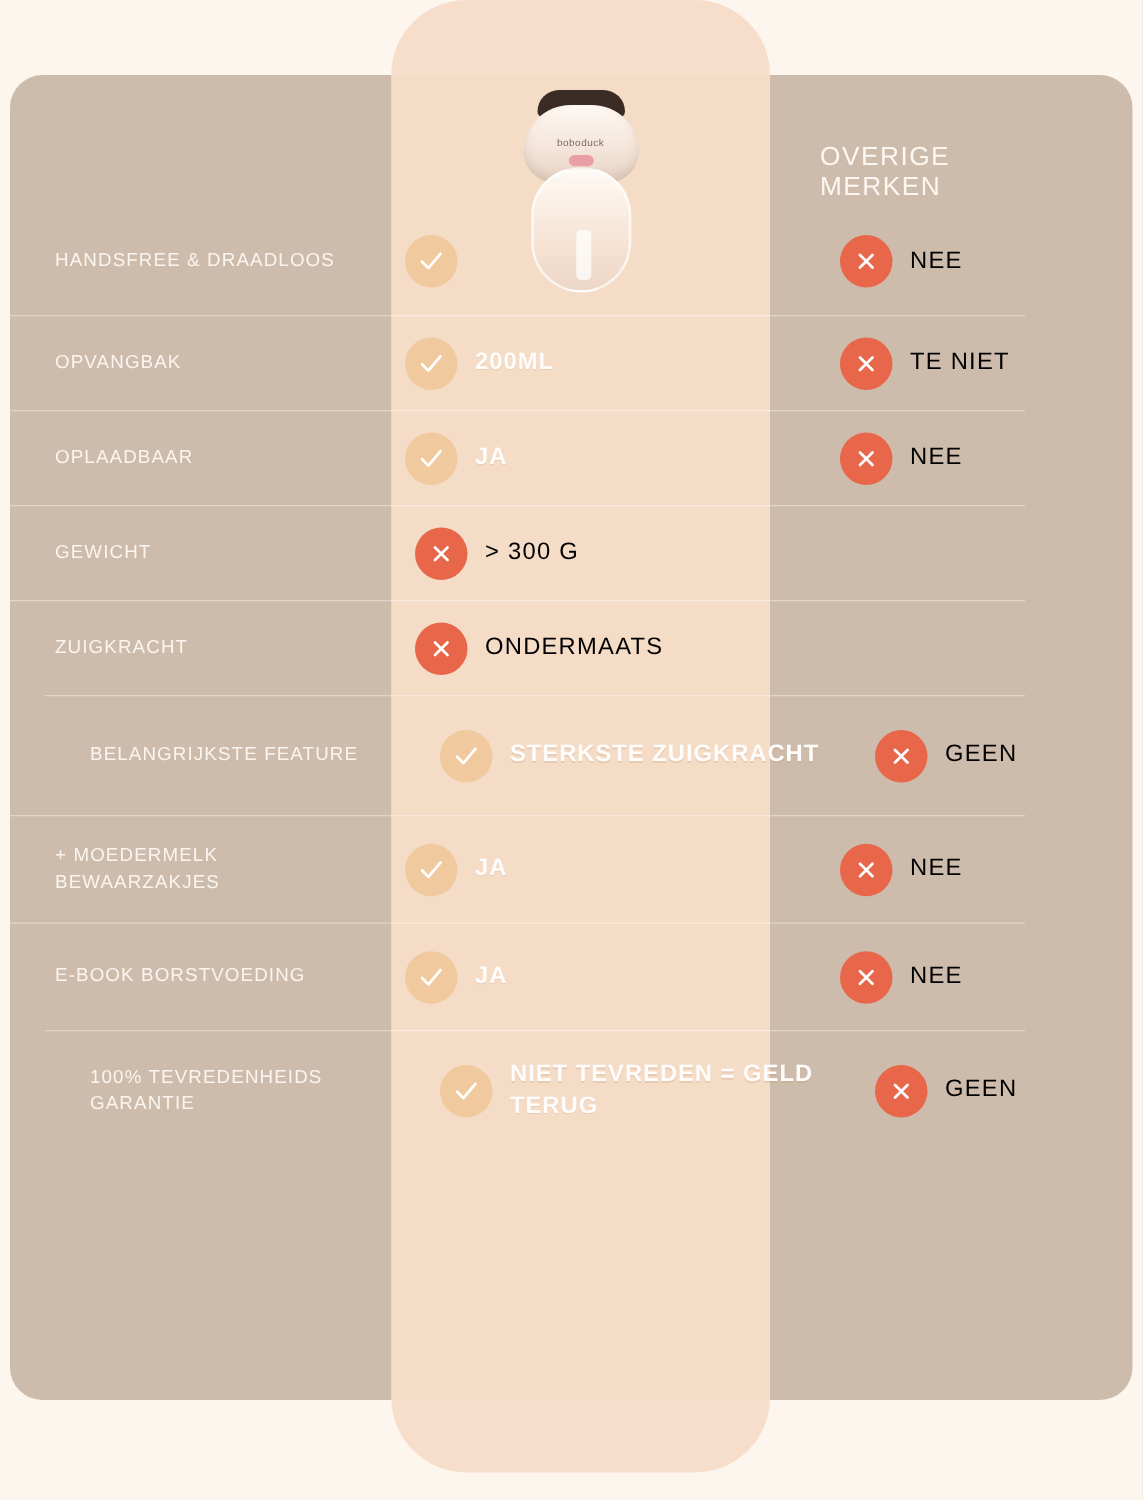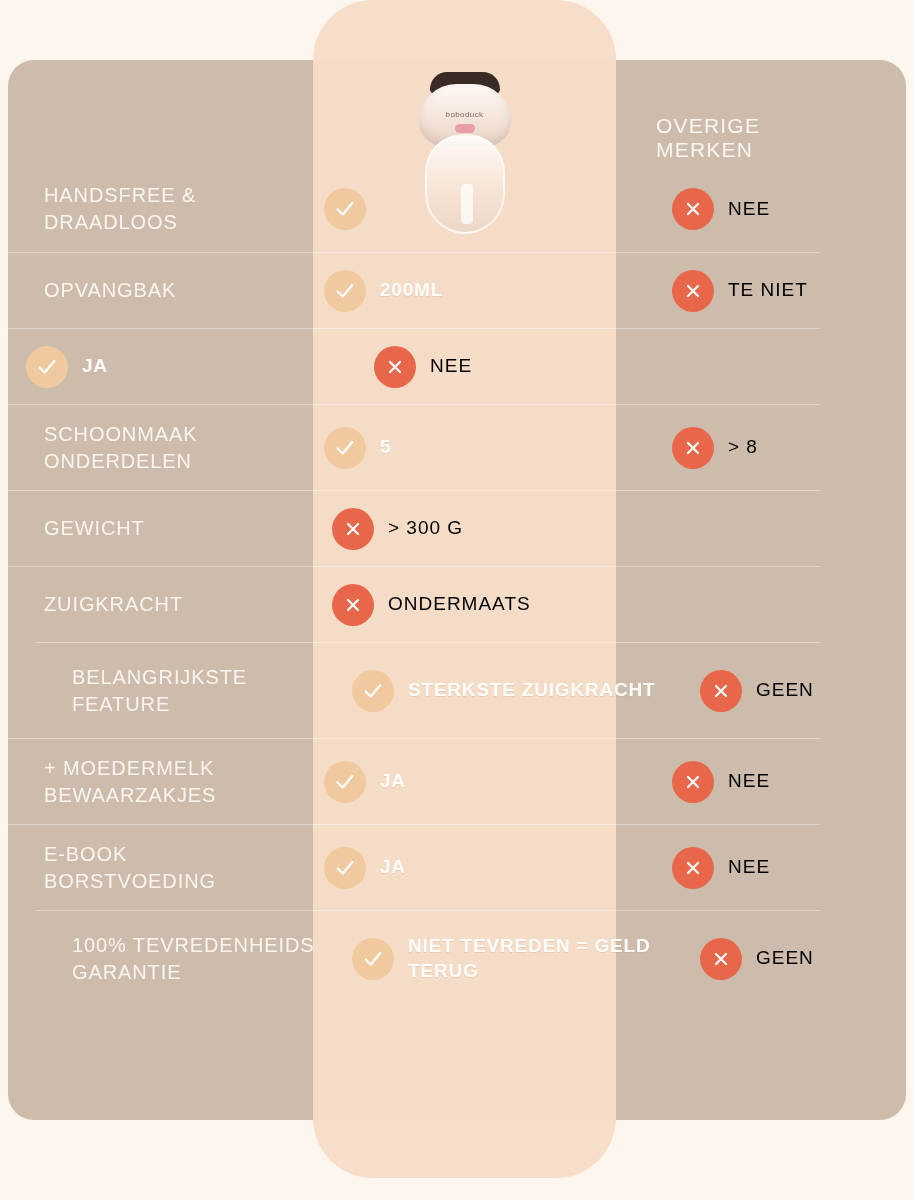--- a/index.html
+++ b/index.html
@@ -145,21 +145,21 @@
     align-items: center;
     min-height: 76px;
     border-top: 1px solid rgba(255,255,255,.38);
   }
   .row.first { border-top: none; }
 
   .cell-feature {
     width: 298px;
     padding-left: 36px;
     padding-right: 12px;
-    font-size: 20px;
+    font-size: 15px;
     line-height: 1.35;
     letter-spacing: .9px;
     color: #fbf5ef;
     font-weight: 400;
   }
   .cell-ours {
     width: 340px;
     display: flex;
     align-items: center;
     gap: 14px;
@@ -274,57 +274,39 @@
         <span class="cross">
           <svg width="20" height="20" viewBox="0 0 24 24">
               <path d="M6 6 L18 18 M18 6 L6 18" fill="none" stroke="#ffffff" stroke-width="2.6" stroke-linecap="round"></path>
             </svg>
         </span>
         <span class="val-others">TE NIET</span>
       </div>
     </div>
 
     <div class="row">
+      <div class="cell-feature">OPLAADBAAR</div>
       <div class="cell-ours">
         <span class="check">
           <svg width="22" height="22" viewBox="0 0 24 24">
               <path d="M4 12.5 L9.5 18 L20 5.5" fill="none" stroke="#ffffff" stroke-width="2.4" stroke-linecap="round" stroke-linejoin="round"></path>
             </svg>
         </span>
         <span class="val-ours">JA</span>
       </div>
       <div class="cell-others">
         <span class="cross">
           <svg width="20" height="20" viewBox="0 0 24 24">
               <path d="M6 6 L18 18 M18 6 L6 18" fill="none" stroke="#ffffff" stroke-width="2.6" stroke-linecap="round"></path>
             </svg>
         </span>
         <span class="val-others">NEE</span>
       </div>
     </div>
 
-    <div class="row row-tall">
-      <div class="cell-feature">SCHOONMAAK ONDERDELEN</div>
-      <div class="cell-ours">
-        <span class="check">
-          <svg width="22" height="22" viewBox="0 0 24 24">
-              <path d="M4 12.5 L9.5 18 L20 5.5" fill="none" stroke="#ffffff" stroke-width="2.4" stroke-linecap="round" stroke-linejoin="round"></path>
-            </svg>
-        </span>
-        <span class="val-ours">5</span>
-      </div>
-      <div class="cell-others">
-        <span class="cross">
-          <svg width="20" height="20" viewBox="0 0 24 24">
-              <path d="M6 6 L18 18 M18 6 L6 18" fill="none" stroke="#ffffff" stroke-width="2.6" stroke-linecap="round"></path>
-            </svg>
-        </span>
-        <span class="val-others">&gt; 8</span>
-      </div>
-    </div>
 
     <div class="row">
       <div class="cell-feature">GEWICHT</div>
       <div class="cell-others">
         <span class="cross">
           <svg width="20" height="20" viewBox="0 0 24 24">
               <path d="M6 6 L18 18 M18 6 L6 18" fill="none" stroke="#ffffff" stroke-width="2.6" stroke-linecap="round"></path>
             </svg>
         </span>
         <span class="val-others">&gt; 300 G</span>

